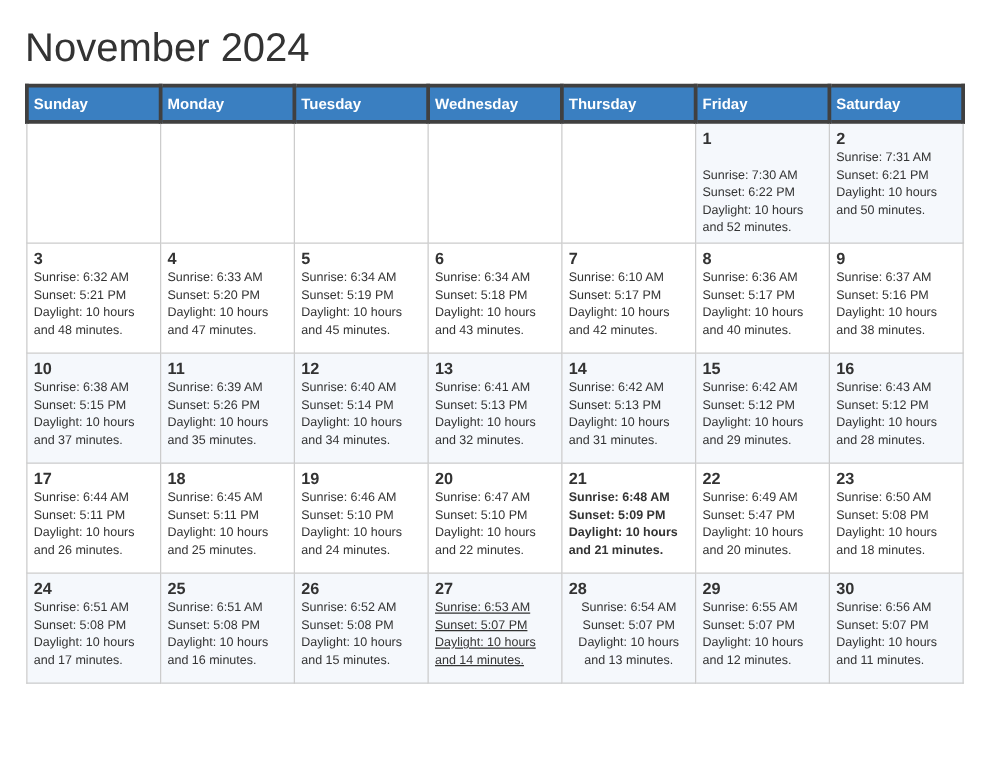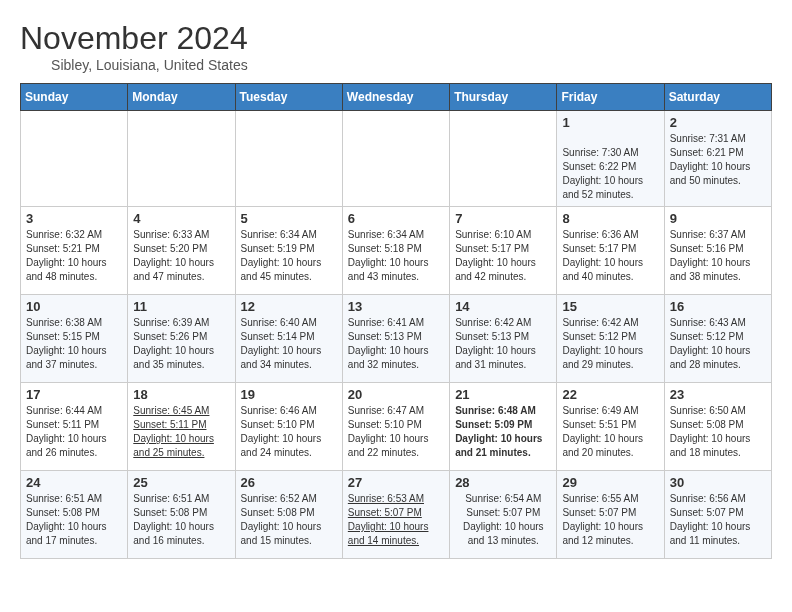--- a/index.html
+++ b/index.html
@@ -39,21 +39,21 @@
       border-collapse: collapse;
       table-layout: fixed;
     }
     thead tr th {
       background: #3a7fc1;
       color: #fff;
       font-size: 12px;
       font-weight: bold;
       padding: 6px 4px;
       text-align: left;
-      border: 1px solid #404040;
+      border: 3px solid #404040;
     }
     tbody tr td {
       border: 1px solid #ccc;
       vertical-align: top;
       padding: 4px 5px;
       font-size: 10.5px;
       color: #333;
       height: 88px;
       background: #fff;
     }
@@ -77,21 +77,20 @@
     .empty {
       background: #fff !important;
     }
   </style>
 </head>
 <body>
 
 <div class="header">
   <div class="title-block">
     <div class="month-title">November 2024</div>
-    <div class="subtitle">Sibley, Louisiana, United States</div>
   </div>
 </div>
 
 <table>
   <thead>
     <tr>
     <th>Sunday</th>
         <th>Monday</th>
         <th>Tuesday</th>
         <th>Wednesday</th>
@@ -227,21 +226,21 @@
       <tr>
         <td>
           <span class="day-num">17</span>
           <div class="day-info" style="white-space: pre-line;">Sunrise: 6:44 AM
 Sunset: 5:11 PM
 Daylight: 10 hours
 and 26 minutes.</div>
         </td>
         <td>
           <span class="day-num">18</span>
-          <div class="day-info" style="white-space: pre-line; text-decoration: underline;">Sunrise: 6:45 AM
+          <div class="day-info" style="white-space: pre-line;">Sunrise: 6:45 AM
 Sunset: 5:11 PM
 Daylight: 10 hours
 and 25 minutes.</div>
         </td>
         <td>
           <span class="day-num">19</span>
           <div class="day-info" style="white-space: pre-line;">Sunrise: 6:46 AM
 Sunset: 5:10 PM
 Daylight: 10 hours
 and 24 minutes.</div>
@@ -256,21 +255,21 @@
         <td>
           <span class="day-num">21</span>
           <div class="day-info" style="white-space: pre-line; font-weight: bold;">Sunrise: 6:48 AM
 Sunset: 5:09 PM
 Daylight: 10 hours
 and 21 minutes.</div>
         </td>
         <td>
           <span class="day-num">22</span>
           <div class="day-info" style="white-space: pre-line;">Sunrise: 6:49 AM
-Sunset: 5:51 PM
+Sunset: 5:47 PM
 Daylight: 10 hours
 and 20 minutes.</div>
         </td>
         <td>
           <span class="day-num">23</span>
           <div class="day-info" style="white-space: pre-line;">Sunrise: 6:50 AM
 Sunset: 5:08 PM
 Daylight: 10 hours
 and 18 minutes.</div>
         </td>

